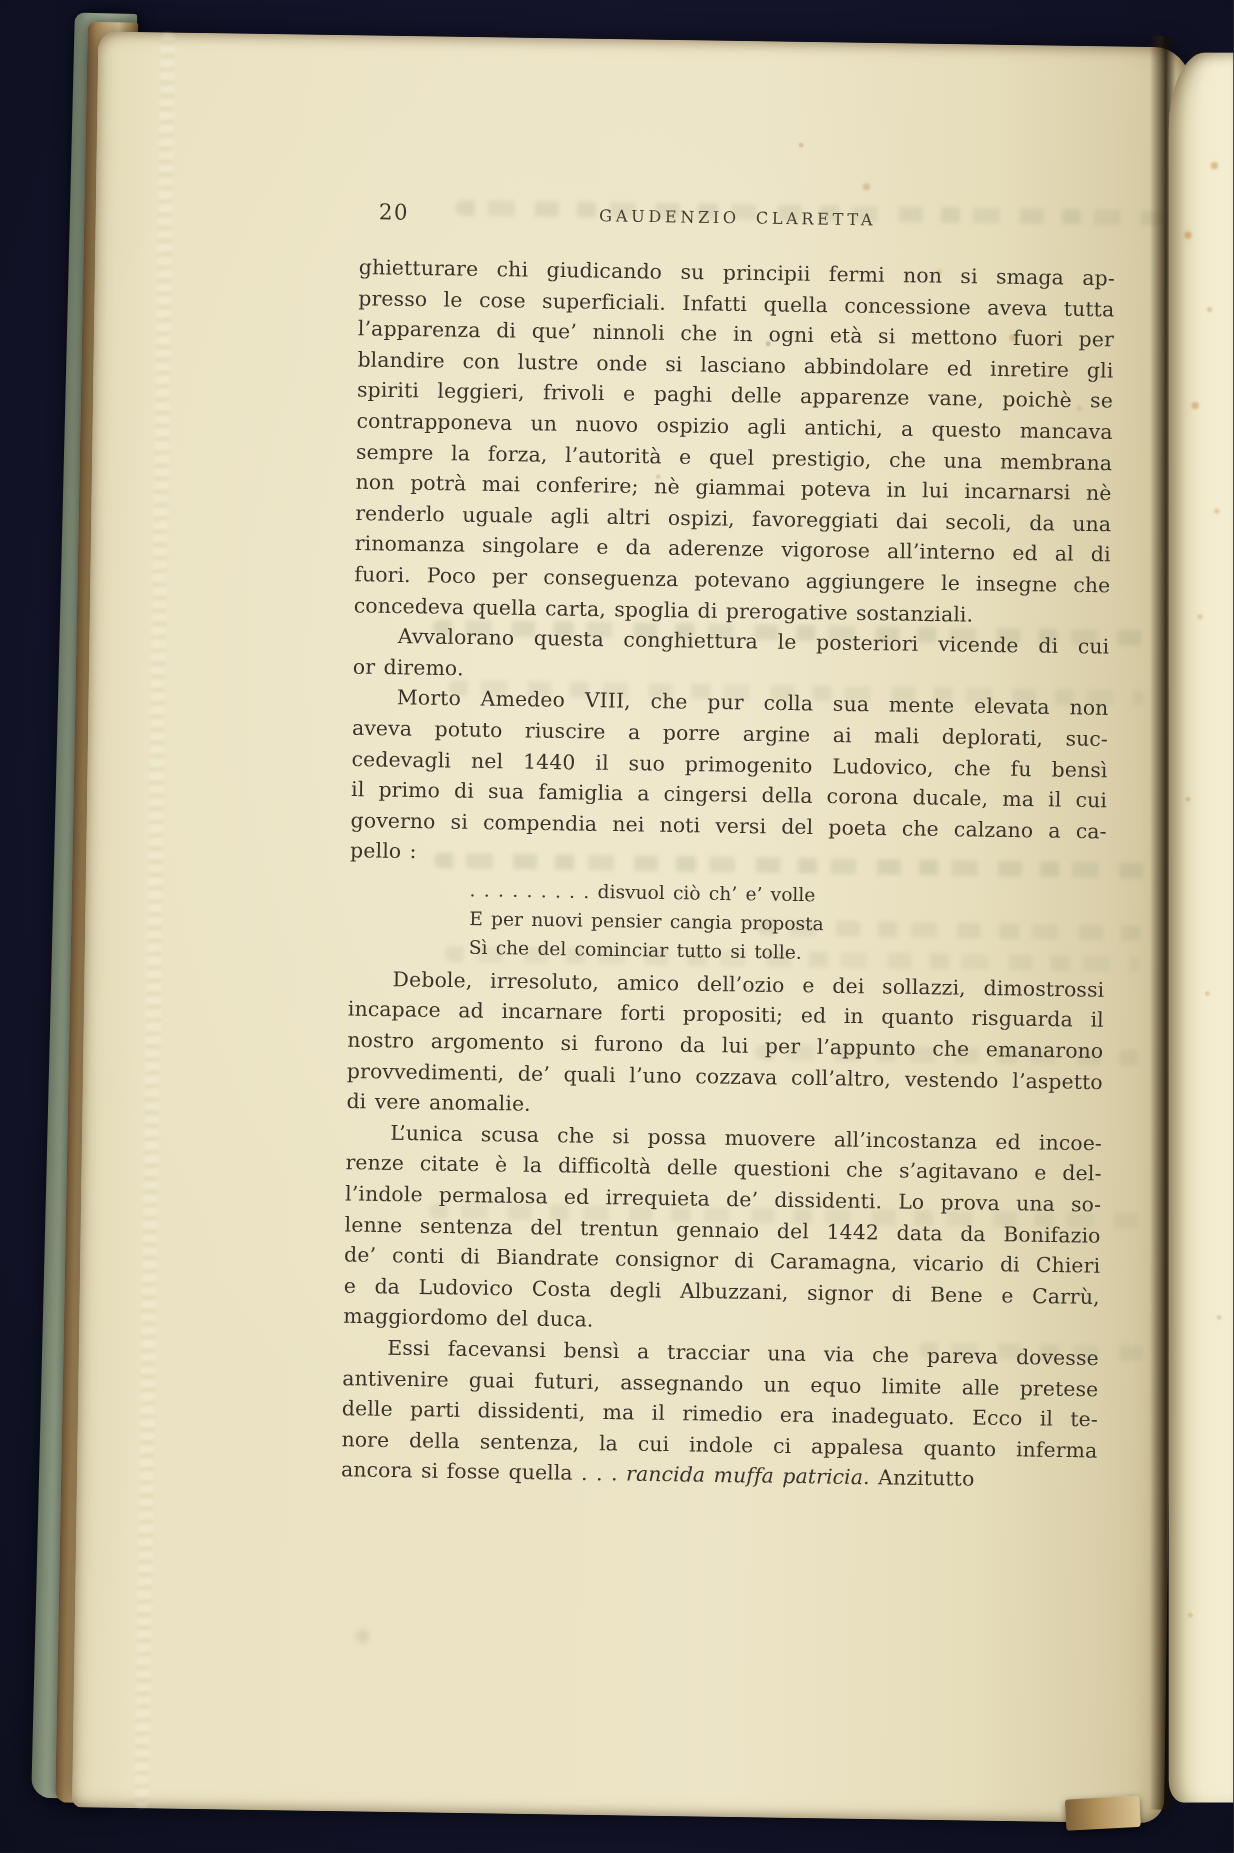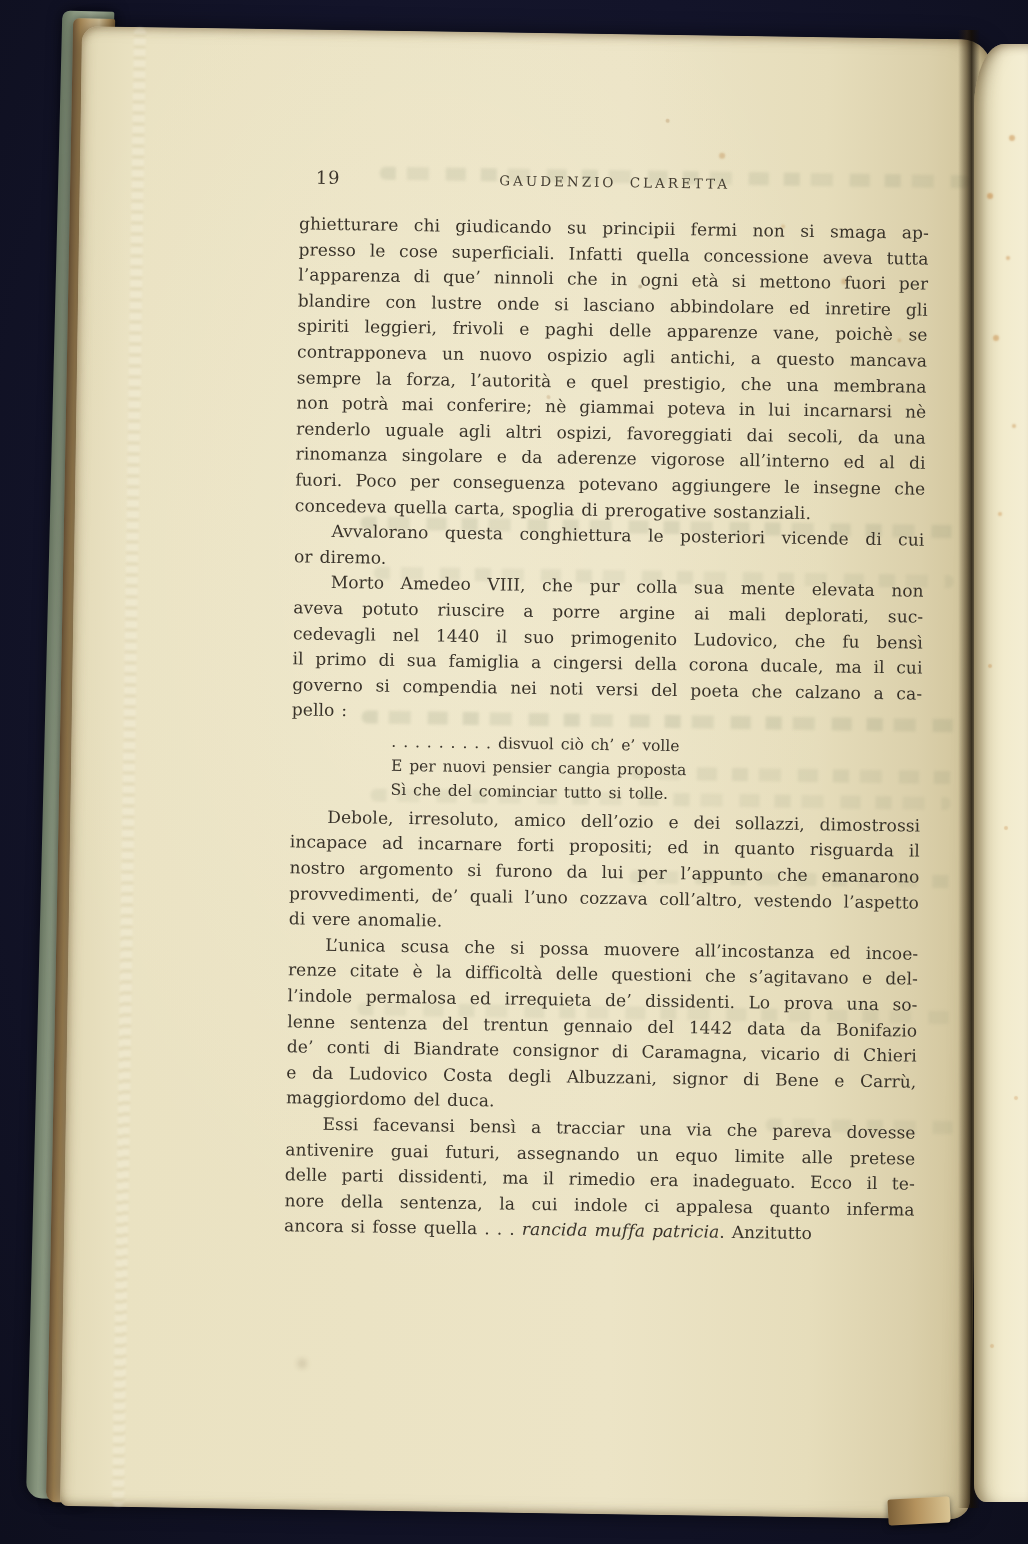--- a/index.html
+++ b/index.html
@@ -138,21 +138,21 @@
     <div class="ghost g3"></div>
     <div class="ghost g4"></div>
     <div class="ghost g5"></div>
     <div class="ghost g6"></div>
     <div class="ghost g7"></div>
     <div class="ghost g8"></div>
     <div class="ghost g9"></div>
     <div class="fox fox-page"></div>
 
     <div class="header">
-      <span class="page-number">19</span>
+      <span class="page-number">20</span>
       <span class="running-title">GAUDENZIO CLARETTA</span>
     </div>
 
     <div class="textblock">
       <div>
         <div class="line">ghietturare chi giudicando su principii fermi non si smaga ap-</div>
         <div class="line">presso le cose superficiali. Infatti quella concessione aveva tutta</div>
         <div class="line">l’apparenza di que’ ninnoli che in ogni età si mettono fuori per</div>
         <div class="line">blandire con lustre onde si lasciano abbindolare ed inretire gli</div>
         <div class="line">spiriti leggieri, frivoli e paghi delle apparenze vane, poichè se</div>

